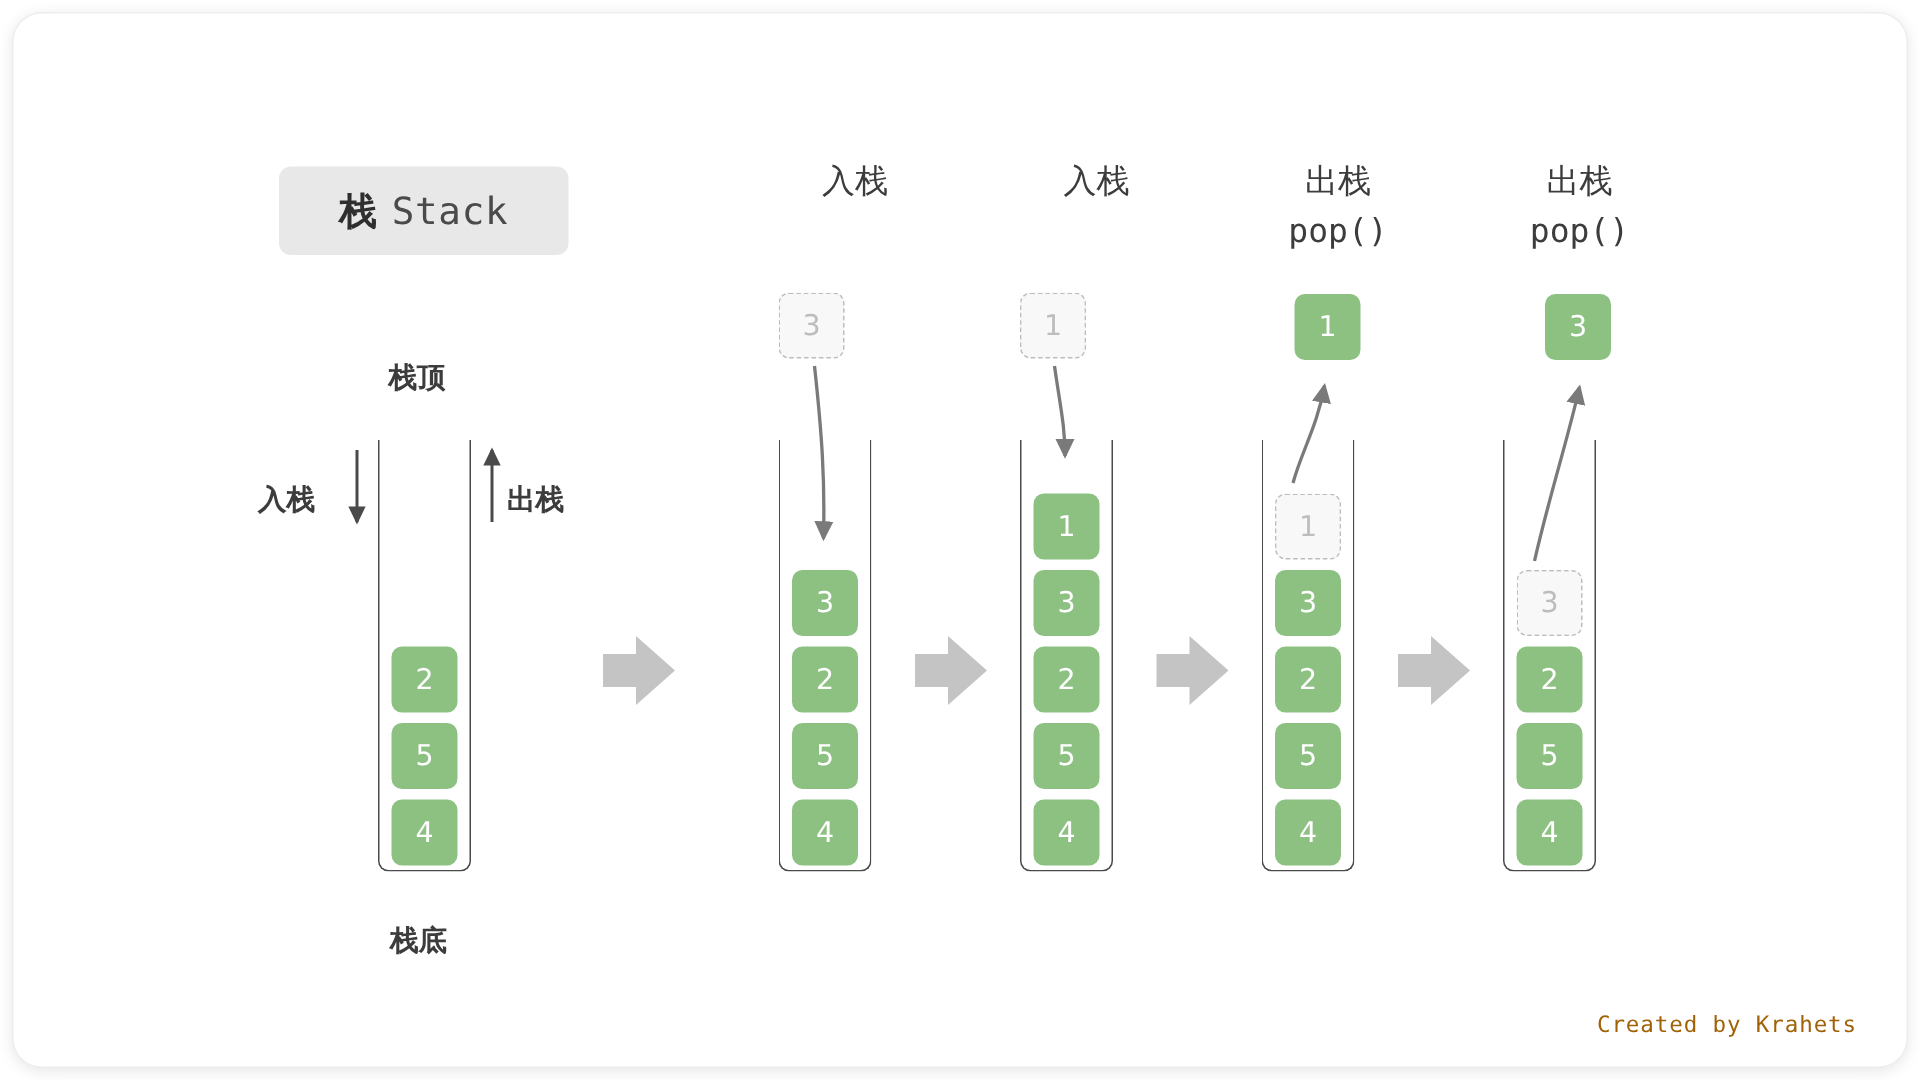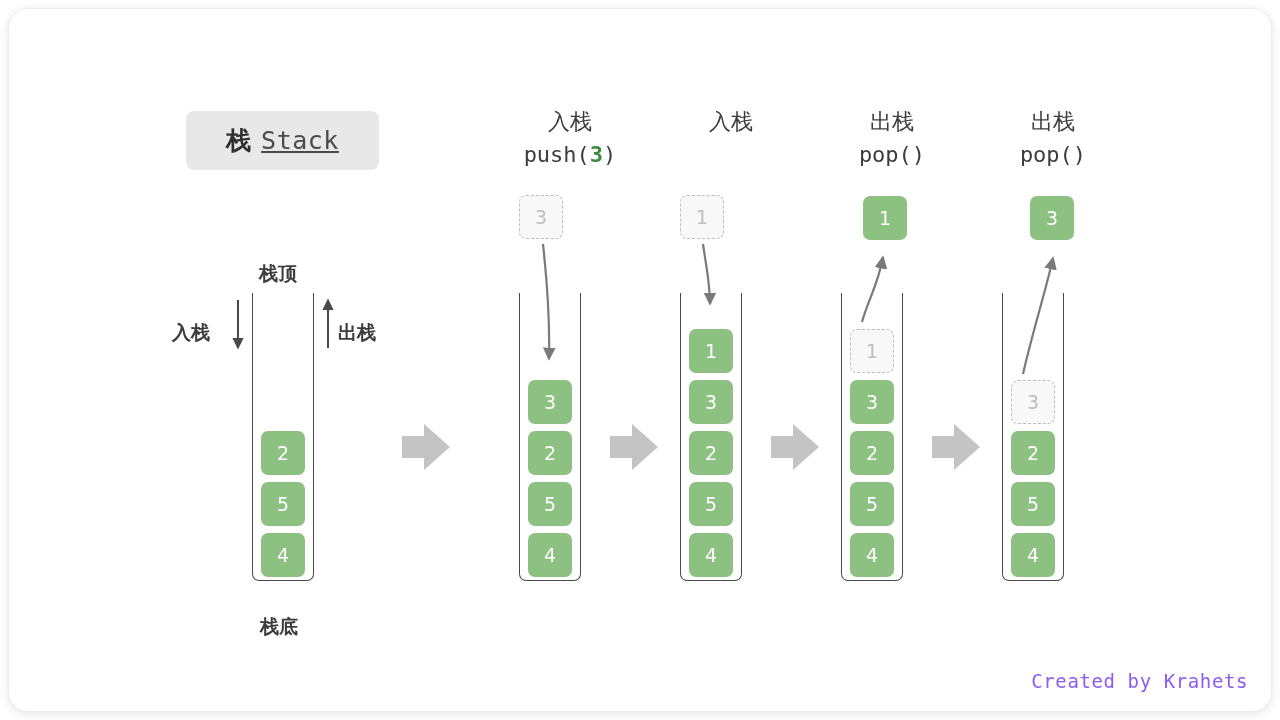--- a/index.html
+++ b/index.html
@@ -46,21 +46,20 @@
     font-family: "DejaVu Sans", sans-serif;
     font-size: 25px;
     font-weight: bold;
     color: #2f2f2f;
   }
   .title-en {
     font-family: "DejaVu Sans Mono", monospace;
     font-size: 25px;
     color: #4a4a4a;
     letter-spacing: 0.5px;
-    text-decoration: underline;
   }
 
   
   .lbl-cn-bold {
     position: absolute;
     font-family: "DejaVu Sans", sans-serif;
     font-size: 19px;
     font-weight: bold;
     color: #3c3c3c;
     white-space: nowrap;
@@ -158,55 +157,54 @@
   #arrows {
     position: absolute;
     left: 0; top: 0;
     width: 1280px; height: 720px;
     pointer-events: none;
   }
 
   
   .footer {
     position: absolute;
-    right: 32px; bottom: 28px;
+    right: 42px; bottom: 28px;
     font-family: "DejaVu Sans Mono", monospace;
-    font-size: 19px;
-    color: #8b5cf6;
+    font-size: 15px;
+    color: #a16207;
     letter-spacing: 0.6px;
   }
 </style>
 </head>
 <body>
 
 <div id="canvas">
   <div class="frame"></div>
 
   <div class="title-badge">
     <span class="title-cn">栈</span>
     <span class="title-en">Stack</span>
   </div>
 
-  <div class="lbl-cn-bold" style="left:259px; top:261px;">栈顶</div>
+  <div class="lbl-cn-bold" style="left:259px; top:239px;">栈顶</div>
   <div class="lbl-cn-bold" style="left:260px; top:614px;">栈底</div>
   <div class="lbl-cn-bold" style="left:172px; top:320px;">入栈</div>
   <div class="lbl-cn-bold" style="left:338px; top:320px;">出栈</div>
 
   <div class="stack" id="stack-0" style="left:252px; top:293px;">
     <div class="floor"></div>
     <div class="cells">
         <div class="cell solid">4</div>
         <div class="cell solid">5</div>
         <div class="cell solid">2</div>
       </div>
   </div>
 
   <div class="col-head" style="left:490px; top:106px;">
     <span class="op-cn">入栈</span>
-    <span class="op-code"><span>push(</span><span class="arg">3</span><span>)</span></span>
   </div>
 
   <div class="col-head" style="left:651px; top:106px;">
     <span class="op-cn">入栈</span>
   </div>
 
   <div class="col-head" style="left:812px; top:106px;">
     <span class="op-cn">出栈</span>
     <span class="op-code"><span>pop(</span><span class="arg"></span><span>)</span></span>
   </div>

